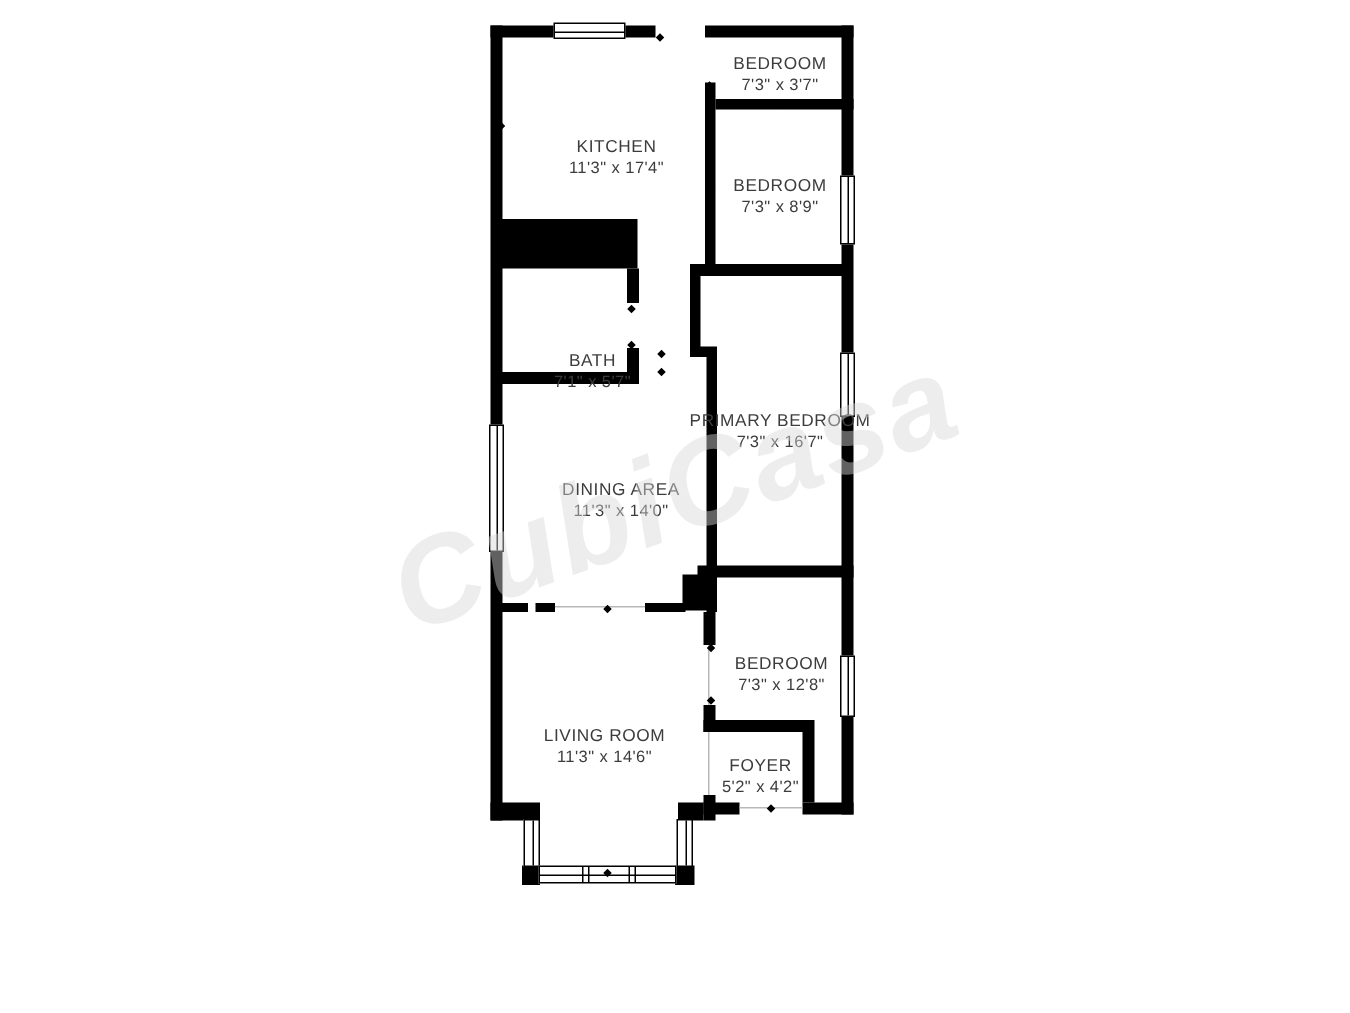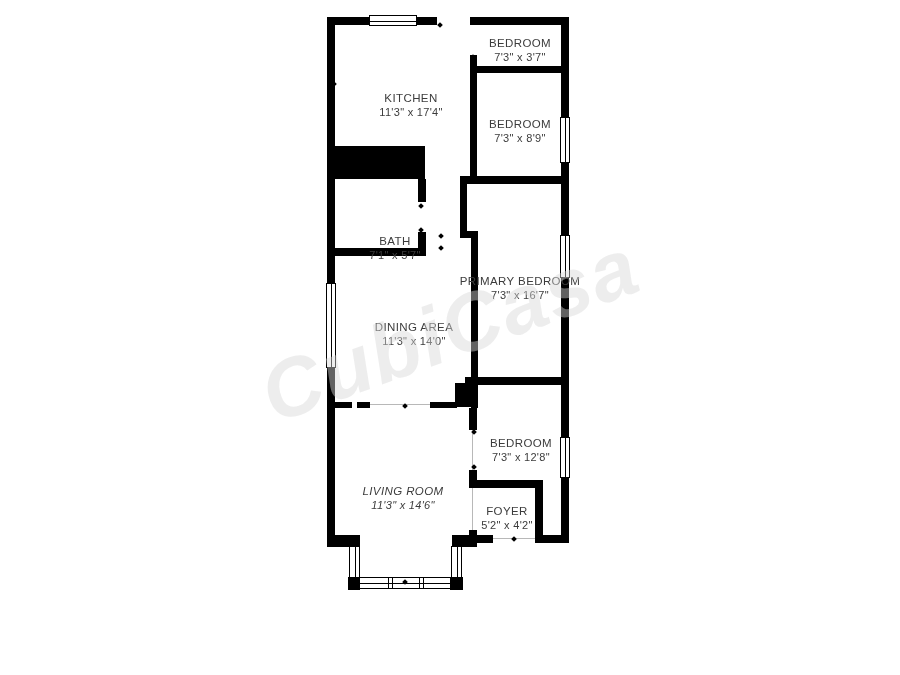--- a/index.html
+++ b/index.html
@@ -126,21 +126,21 @@
     <div class="room-dims">7'3" x 16'7"</div>
   </div>
   <div class="room-label" style="left:414px;top:334px;">
     <div class="room-name">DINING AREA</div>
     <div class="room-dims">11'3" x 14'0"</div>
   </div>
   <div class="room-label" style="left:521px;top:450px;">
     <div class="room-name">BEDROOM</div>
     <div class="room-dims">7'3" x 12'8"</div>
   </div>
-  <div class="room-label" style="left:403px;top:498px;font-style:italic;">
+  <div class="room-label" style="left:403px;top:498px;">
     <div class="room-name">LIVING ROOM</div>
     <div class="room-dims">11'3" x 14'6"</div>
   </div>
   <div class="room-label" style="left:507px;top:518px;">
     <div class="room-name">FOYER</div>
     <div class="room-dims">5'2" x 4'2"</div>
   </div>
 
   <div class="watermark">CubiCasa</div>
 

